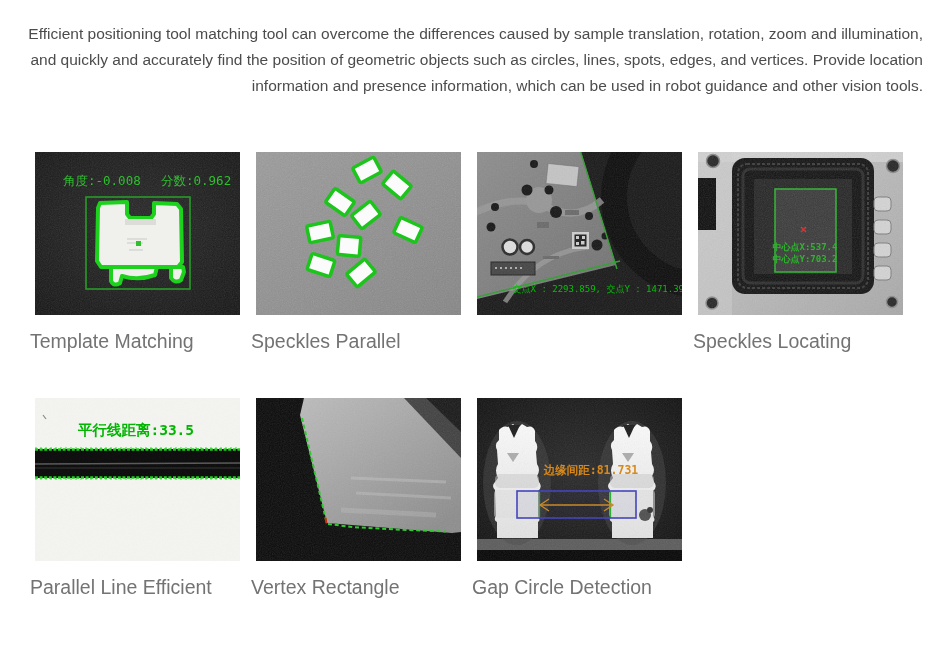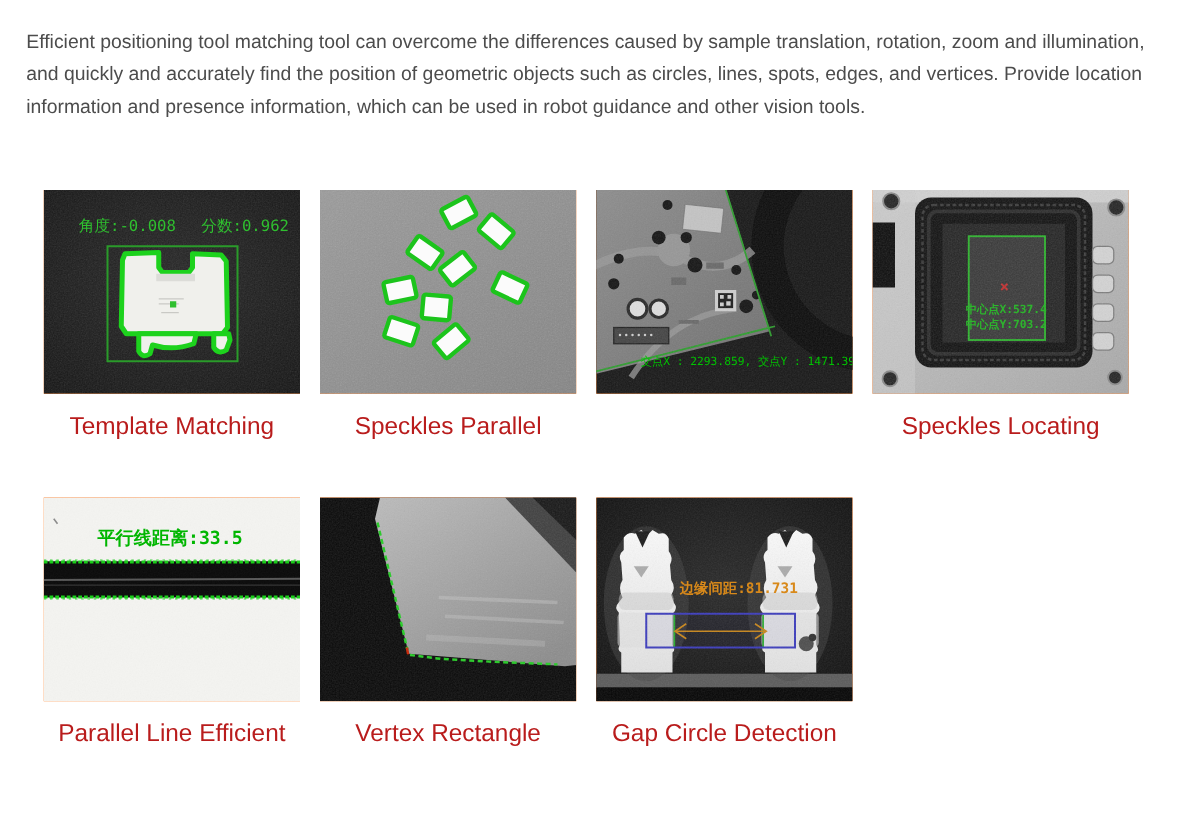--- a/index.html
+++ b/index.html
@@ -1,34 +1,34 @@
 <!DOCTYPE html>
 <html><head>
 <meta charset="utf-8">
 <style>
   html,body{margin:0;padding:0;}
   body{
     width:944px;height:667px;overflow:hidden;background:#ffffff;
     font-family:"Liberation Sans", sans-serif;position:relative;
   }
   .intro{
-    width:902px;margin:21px auto 0;text-align:left;
+    width:902px;margin:21px auto 0;text-align:right;
     font-size:15.5px;line-height:26px;color:#4c4c4c;
   }
   .grid{
     margin:53px 0 0 35px;
     display:grid;grid-template-columns:repeat(4,205px);
     column-gap:16px;row-gap:11px;
   }
   .card{margin:0;width:205px;}
-  .thumb{width:205px;height:163px;background:#f97316;}
+  .thumb{width:205px;height:163px;background:#fef9c3;}
   .thumb svg{display:block;}
   figcaption{
     width:215px;margin:13px 0 0 -5px;min-height:59px;
-    text-align:center;font-size:19.5px;line-height:26px;color:#b91c1c;
+    text-align:left;font-size:19.5px;line-height:26px;color:#737373;
   }
   .annot{font-family:"DejaVu Sans Mono", monospace;}
 </style>
 </head>
 <body>
 
 <svg width="0" height="0" style="position:absolute" aria-hidden="true">
   <defs>
     <filter id="noiseFilter" x="0" y="0" width="100%" height="100%">
       <feTurbulence type="fractalNoise" baseFrequency="0.9" numOctaves="2" stitchTiles="stitch"></feTurbulence>

